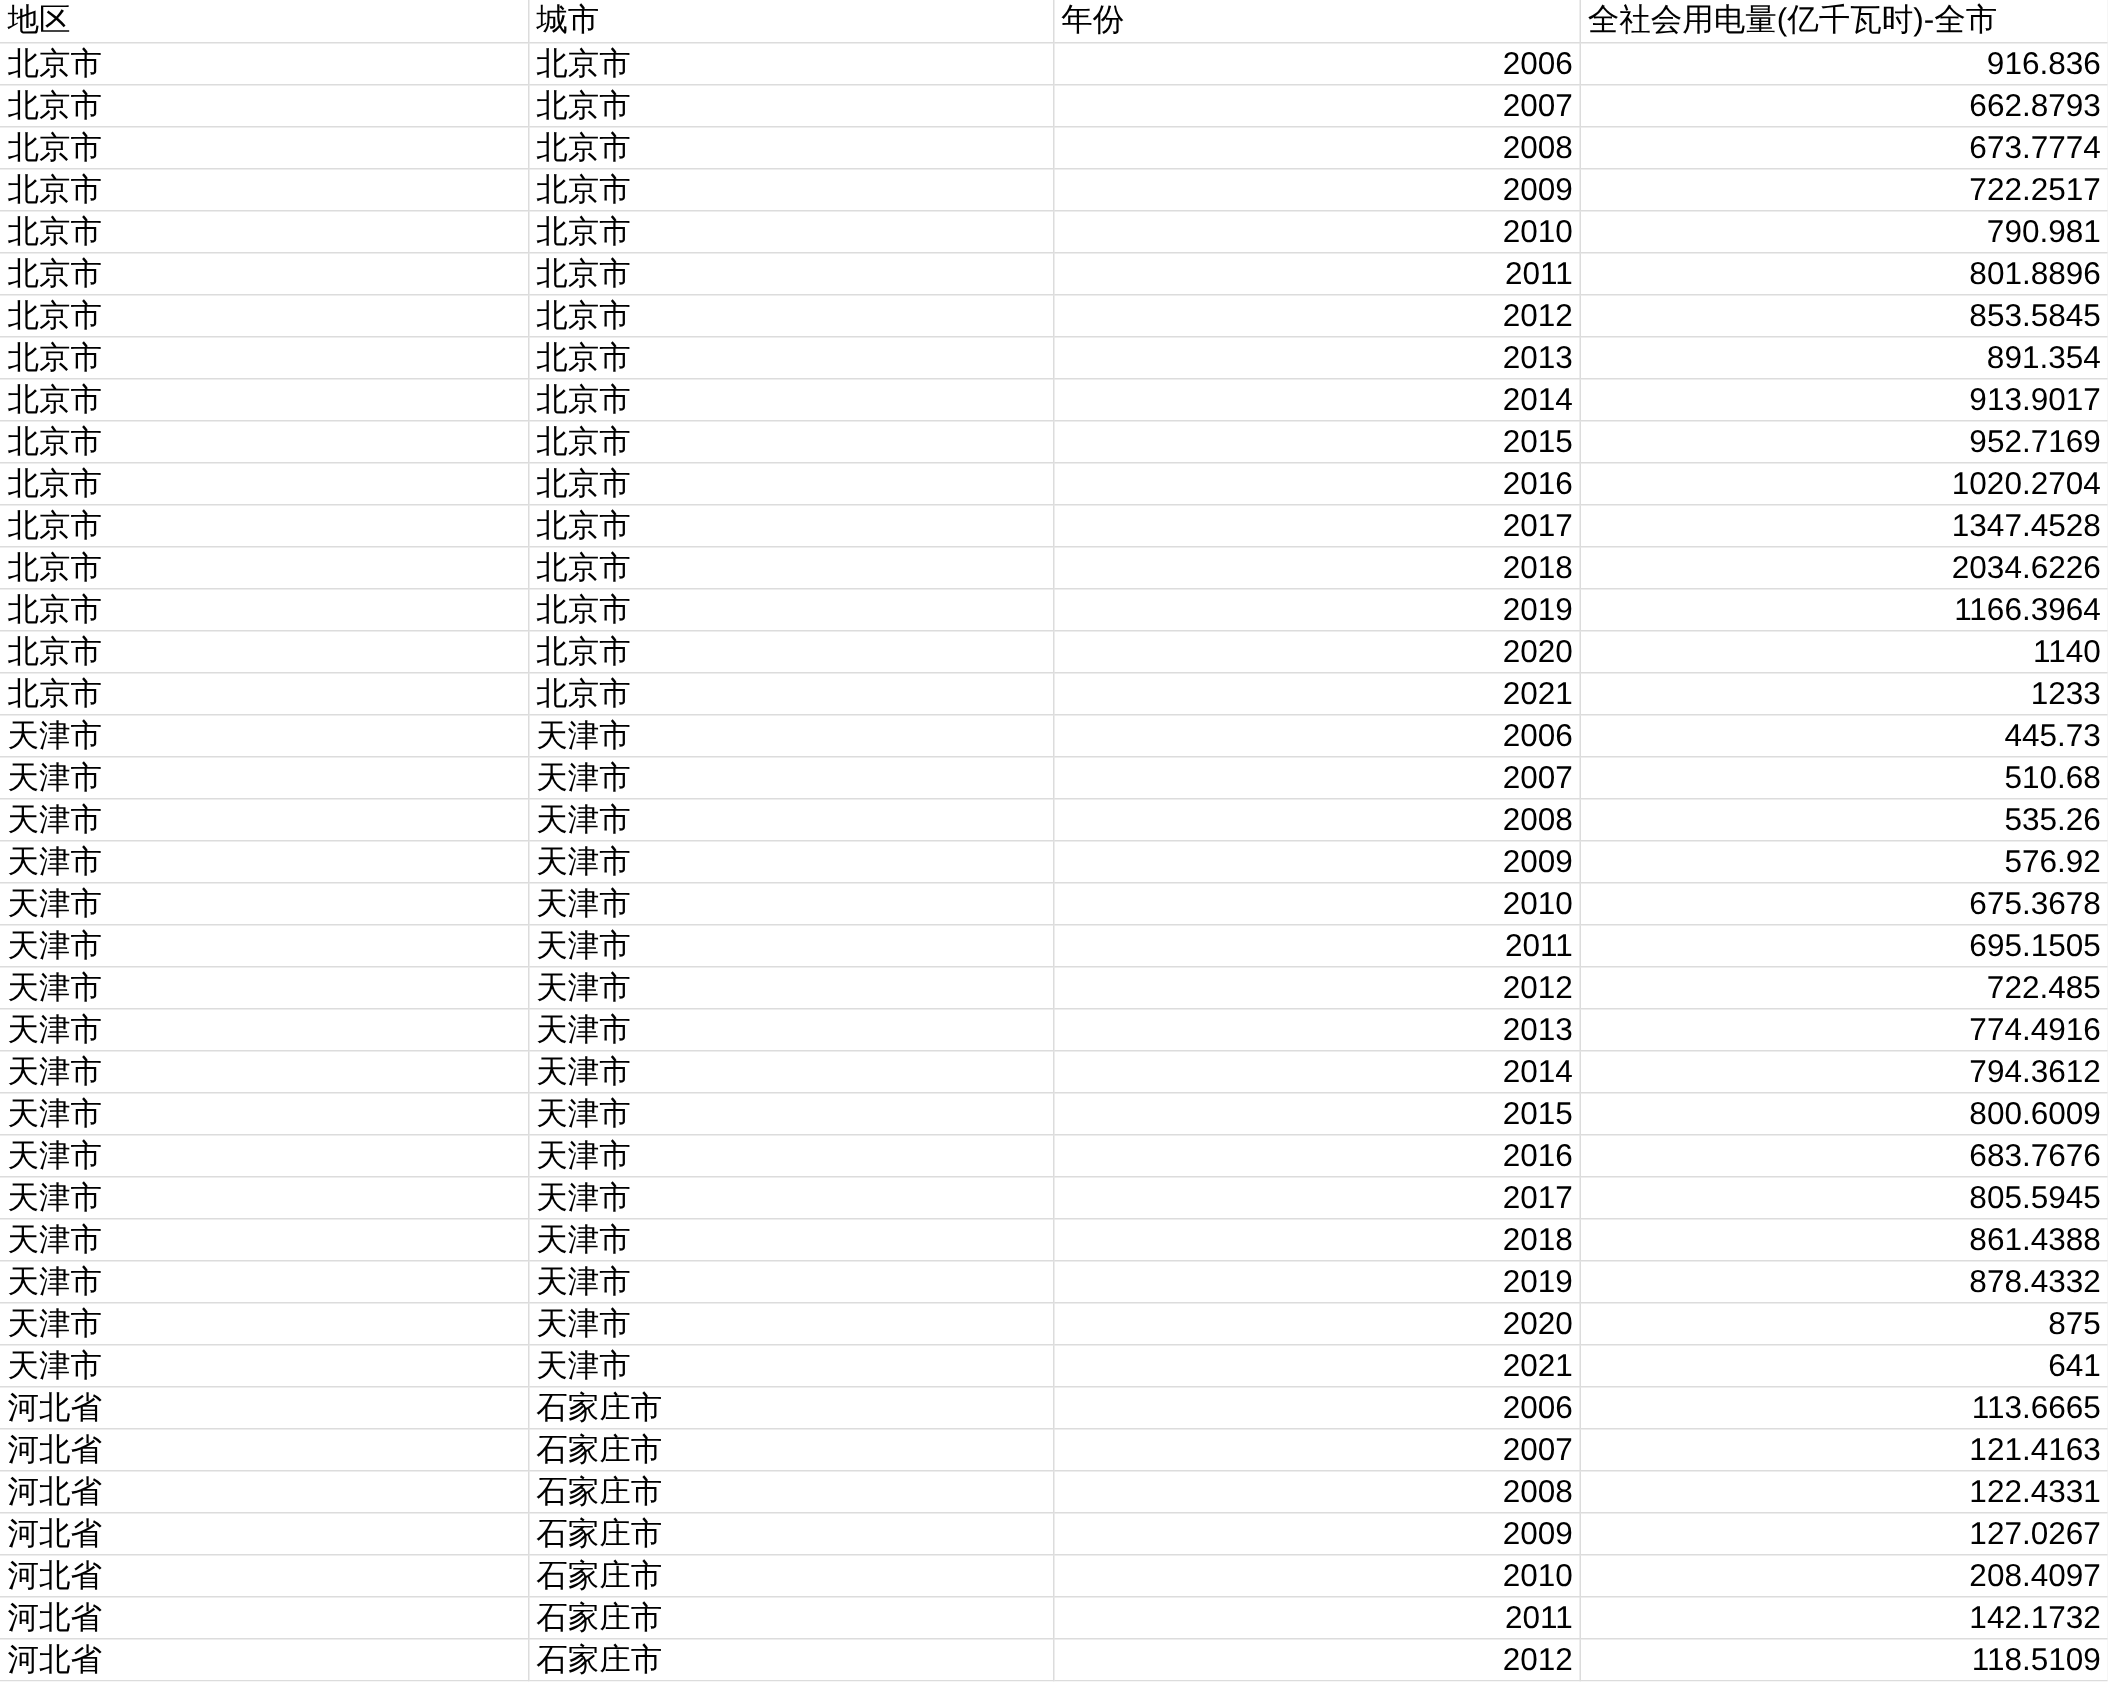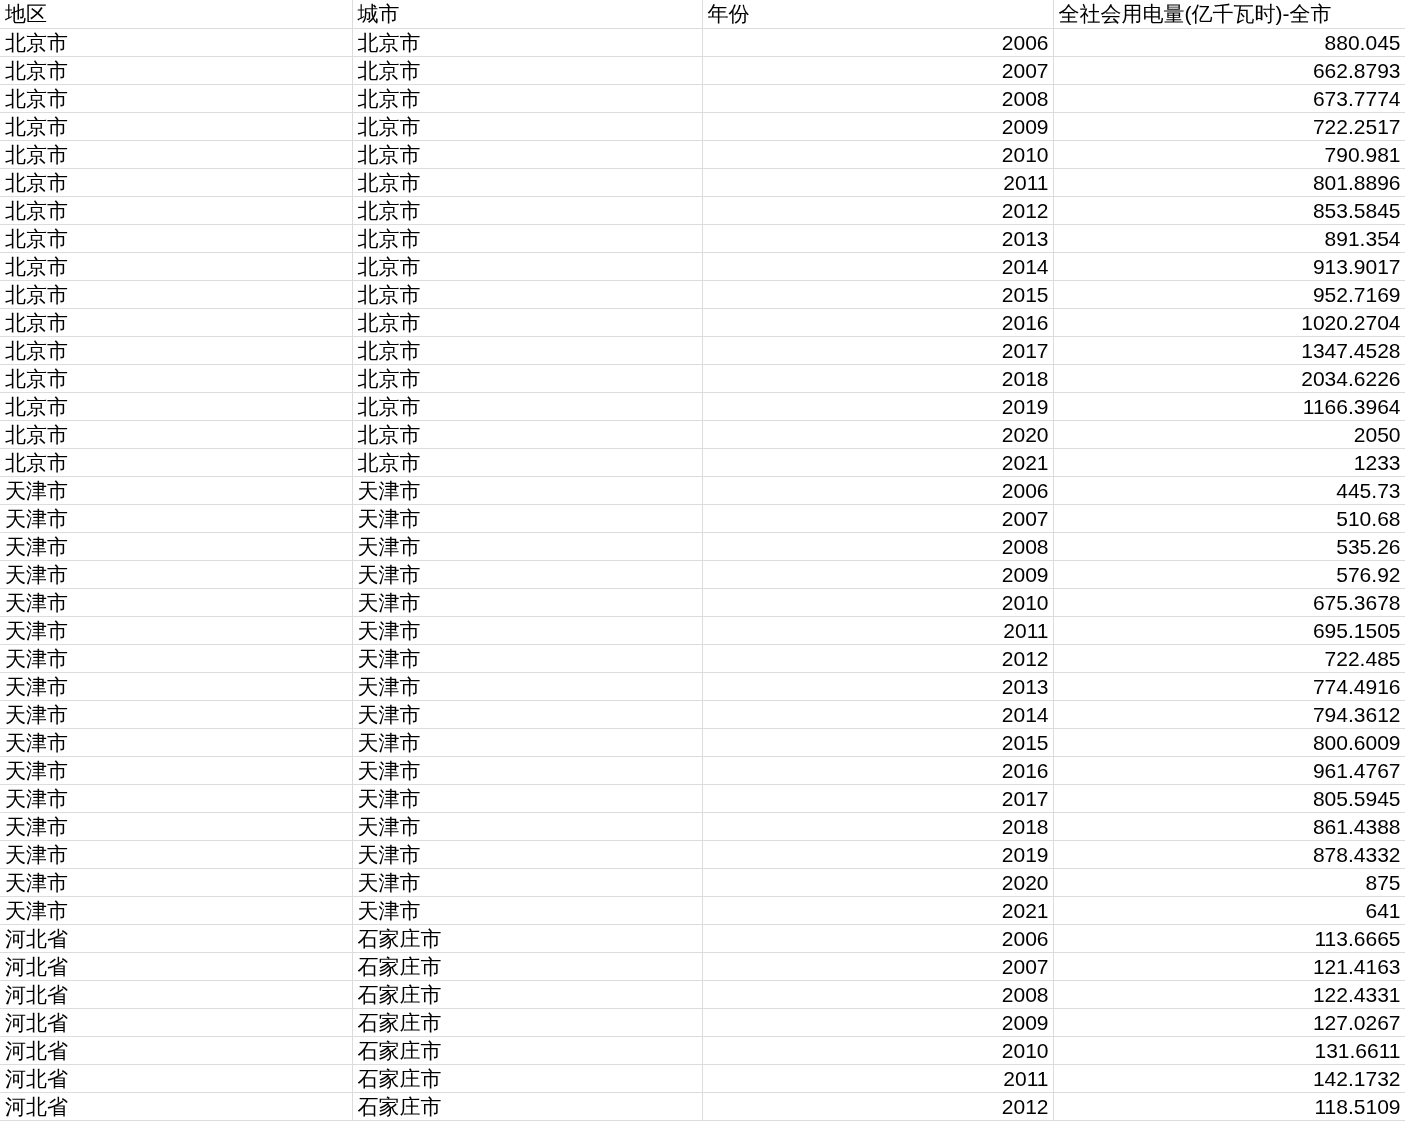--- a/index.html
+++ b/index.html
@@ -56,21 +56,21 @@
       <th>城市</th>
       <th>年份</th>
       <th>全社会用电量(亿千瓦时)-全市</th>
     </tr>
   </thead>
   <tbody>
       <tr>
         <td class="align-left">北京市</td>
         <td class="align-left">北京市</td>
         <td class="align-right">2006</td>
-        <td class="align-right">880.045</td>
+        <td class="align-right">916.836</td>
       </tr>
       <tr>
         <td class="align-left">北京市</td>
         <td class="align-left">北京市</td>
         <td class="align-right">2007</td>
         <td class="align-right">662.8793</td>
       </tr>
       <tr>
         <td class="align-left">北京市</td>
         <td class="align-left">北京市</td>
@@ -140,21 +140,21 @@
       <tr>
         <td class="align-left">北京市</td>
         <td class="align-left">北京市</td>
         <td class="align-right">2019</td>
         <td class="align-right">1166.3964</td>
       </tr>
       <tr>
         <td class="align-left">北京市</td>
         <td class="align-left">北京市</td>
         <td class="align-right">2020</td>
-        <td class="align-right">2050</td>
+        <td class="align-right">1140</td>
       </tr>
       <tr>
         <td class="align-left">北京市</td>
         <td class="align-left">北京市</td>
         <td class="align-right">2021</td>
         <td class="align-right">1233</td>
       </tr>
       <tr>
         <td class="align-left">天津市</td>
         <td class="align-left">天津市</td>
@@ -212,21 +212,21 @@
       <tr>
         <td class="align-left">天津市</td>
         <td class="align-left">天津市</td>
         <td class="align-right">2015</td>
         <td class="align-right">800.6009</td>
       </tr>
       <tr>
         <td class="align-left">天津市</td>
         <td class="align-left">天津市</td>
         <td class="align-right">2016</td>
-        <td class="align-right">961.4767</td>
+        <td class="align-right">683.7676</td>
       </tr>
       <tr>
         <td class="align-left">天津市</td>
         <td class="align-left">天津市</td>
         <td class="align-right">2017</td>
         <td class="align-right">805.5945</td>
       </tr>
       <tr>
         <td class="align-left">天津市</td>
         <td class="align-left">天津市</td>
@@ -272,21 +272,21 @@
       <tr>
         <td class="align-left">河北省</td>
         <td class="align-left">石家庄市</td>
         <td class="align-right">2009</td>
         <td class="align-right">127.0267</td>
       </tr>
       <tr>
         <td class="align-left">河北省</td>
         <td class="align-left">石家庄市</td>
         <td class="align-right">2010</td>
-        <td class="align-right">131.6611</td>
+        <td class="align-right">208.4097</td>
       </tr>
       <tr>
         <td class="align-left">河北省</td>
         <td class="align-left">石家庄市</td>
         <td class="align-right">2011</td>
         <td class="align-right">142.1732</td>
       </tr>
       <tr>
         <td class="align-left">河北省</td>
         <td class="align-left">石家庄市</td>

